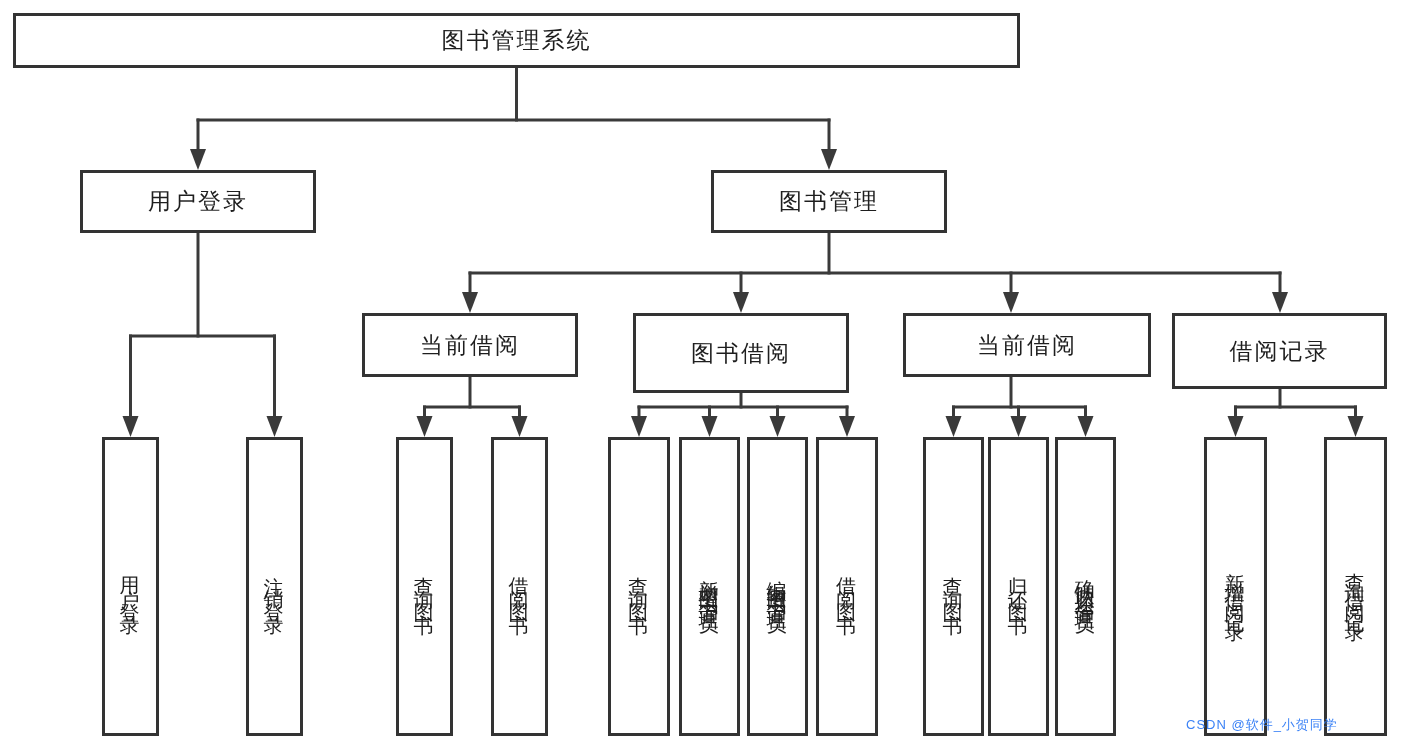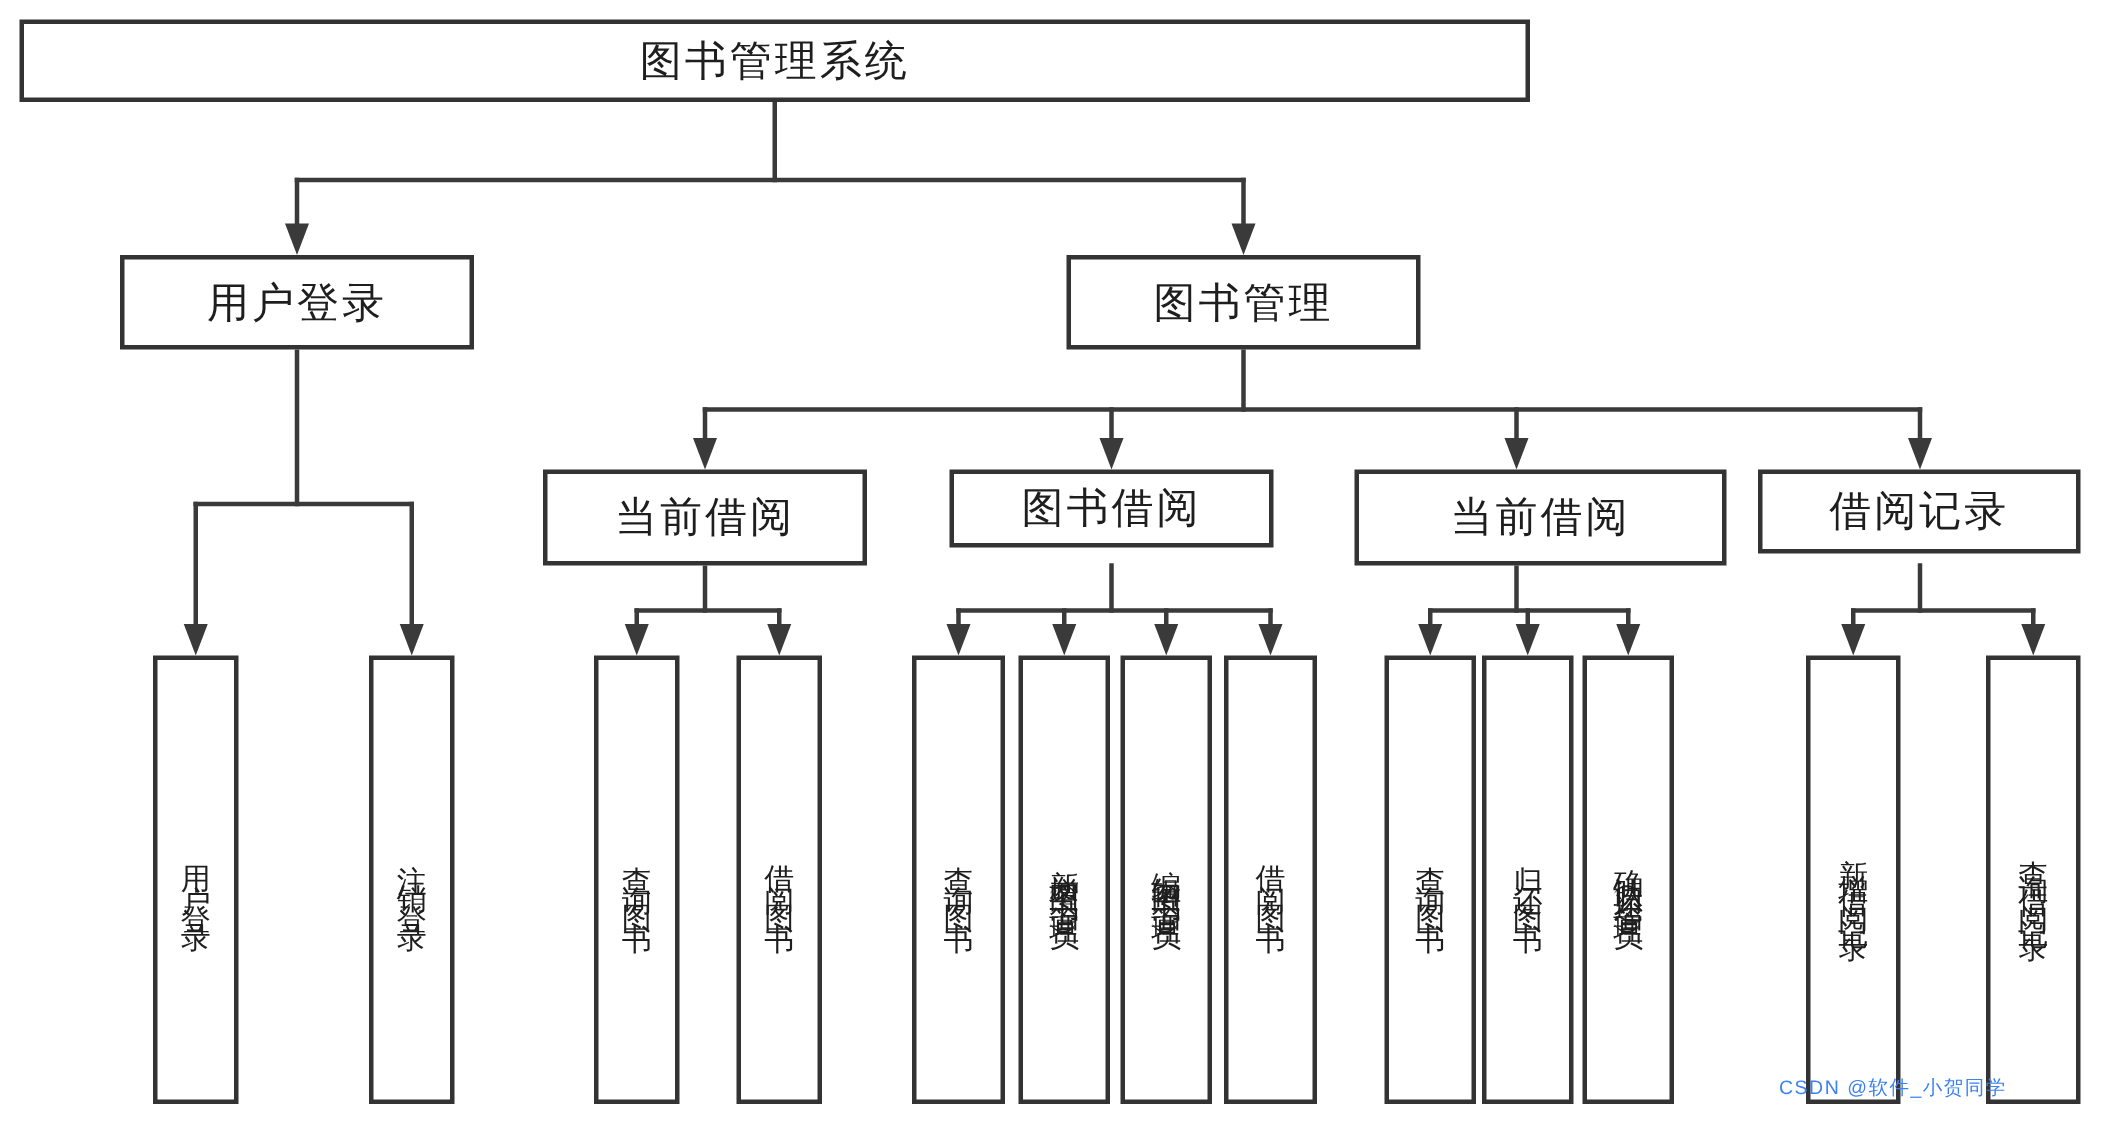--- a/index.html
+++ b/index.html
@@ -24,42 +24,42 @@
   }
   .box {
     position: absolute;
     box-sizing: border-box;
     border: 3px solid #333333;
     background: #ffffff;
     display: flex;
     align-items: center;
     justify-content: center;
     color: #1e1e1e;
-    font-size: 28px;
+    font-size: 23px;
     letter-spacing: 2px;
     white-space: nowrap;
   }
   .vbox {
     writing-mode: vertical-rl;
     text-orientation: mixed;
     font-size: 20px;
     white-space: nowrap;
   }
   .v-short { letter-spacing: 13px; }
   .v-mid   { letter-spacing: 10px; }
   .v-long  { letter-spacing: 5px; }
 
   
   .b-root { left: 13px;   top: 13px;  width: 1007px; height: 55px; }
   .b-l2a  { left: 80px;   top: 170px; width: 236px;  height: 63px; }
   .b-l2b  { left: 711px;  top: 170px; width: 236px;  height: 63px; }
   .b-l3a  { left: 362px;  top: 313px; width: 216px;  height: 64px; }
-  .b-l3b  { left: 633px;  top: 313px; width: 216px;  height: 52px; }
+  .b-l3b  { left: 633px;  top: 313px; width: 216px;  height: 80px; }
   .b-l3c  { left: 903px;  top: 313px; width: 248px;  height: 64px; }
-  .b-l3d  { left: 1172px; top: 313px; width: 215px;  height: 56px; }
+  .b-l3d  { left: 1172px; top: 313px; width: 215px;  height: 76px; }
 
   
   .leaf { top: 437px; height: 299px; }
   .b-f1  { left: 102px;  width: 57px; }
   .b-f2  { left: 246px;  width: 57px; }
   .b-f3  { left: 396px;  width: 57px; }
   .b-f4  { left: 491px;  width: 57px; }
   .b-f5  { left: 608px;  width: 62px; }
   .b-f6  { left: 679px;  width: 61px; }
   .b-f7  { left: 747px;  width: 61px; }

